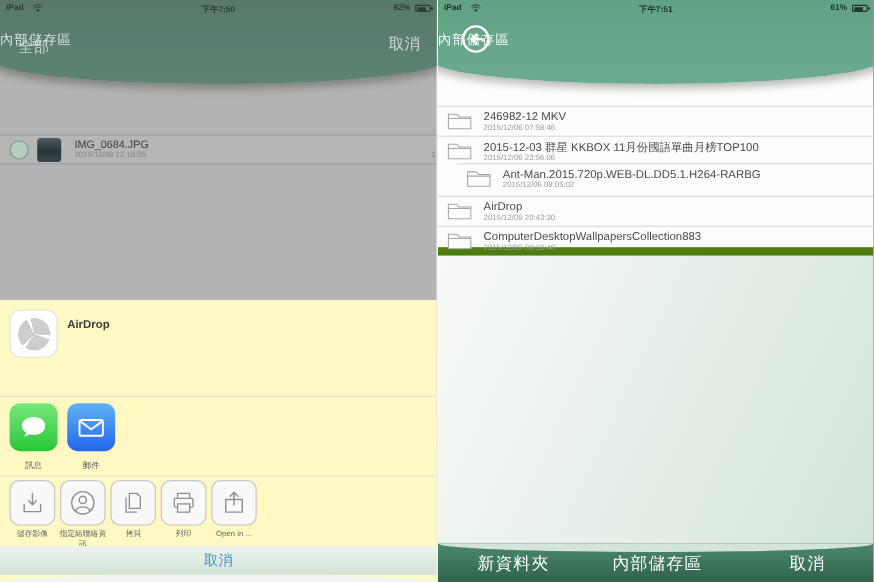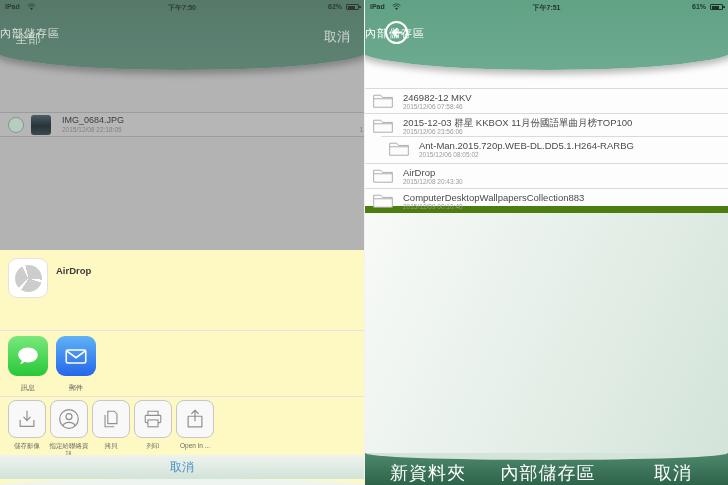--- a/index.html
+++ b/index.html
@@ -85,21 +85,21 @@
   #folder-row-3{top:163px;} #folder-row-4{top:188px; border-bottom:7px solid #4d7c0f;}
   .folder-name { position:absolute; left:38px; top:3px; font-size:9.5px; color:#4a4a4a; white-space:nowrap; }
   .folder-date { position:absolute; left:38px; top:14px; font-size:6.5px; color:#9b9b9b; }
   .folder-icon { position:absolute; left:7px; top:4px; }
 
   
   .toolbar { position:absolute; left:0; right:0; top:453px; height:32px;
              background:linear-gradient(#4d886c,#2e6349); border-top:1px solid #224d39; z-index:3; }
   .toolbar-cap { position:absolute; left:0; right:0; top:453px; height:7px; background:#d4e4da;
                  border-radius:0 0 50% 50% / 0 0 7px 7px; z-index:4; }
-  .tb-btn { position:absolute; top:461px; transform:translateX(-50%); font-size:18px; color:#fff;
+  .tb-btn { position:absolute; top:461px; transform:translateX(-50%); font-size:14px; color:#fff;
             letter-spacing:1px; z-index:5; }
   #tb-new{left:63px;} #tb-move{left:183px;} #tb-cancel{left:308px;}
 
   svg { display:block; }
 </style>
 </head>
 <body>
 
 <div class="stage">
 

